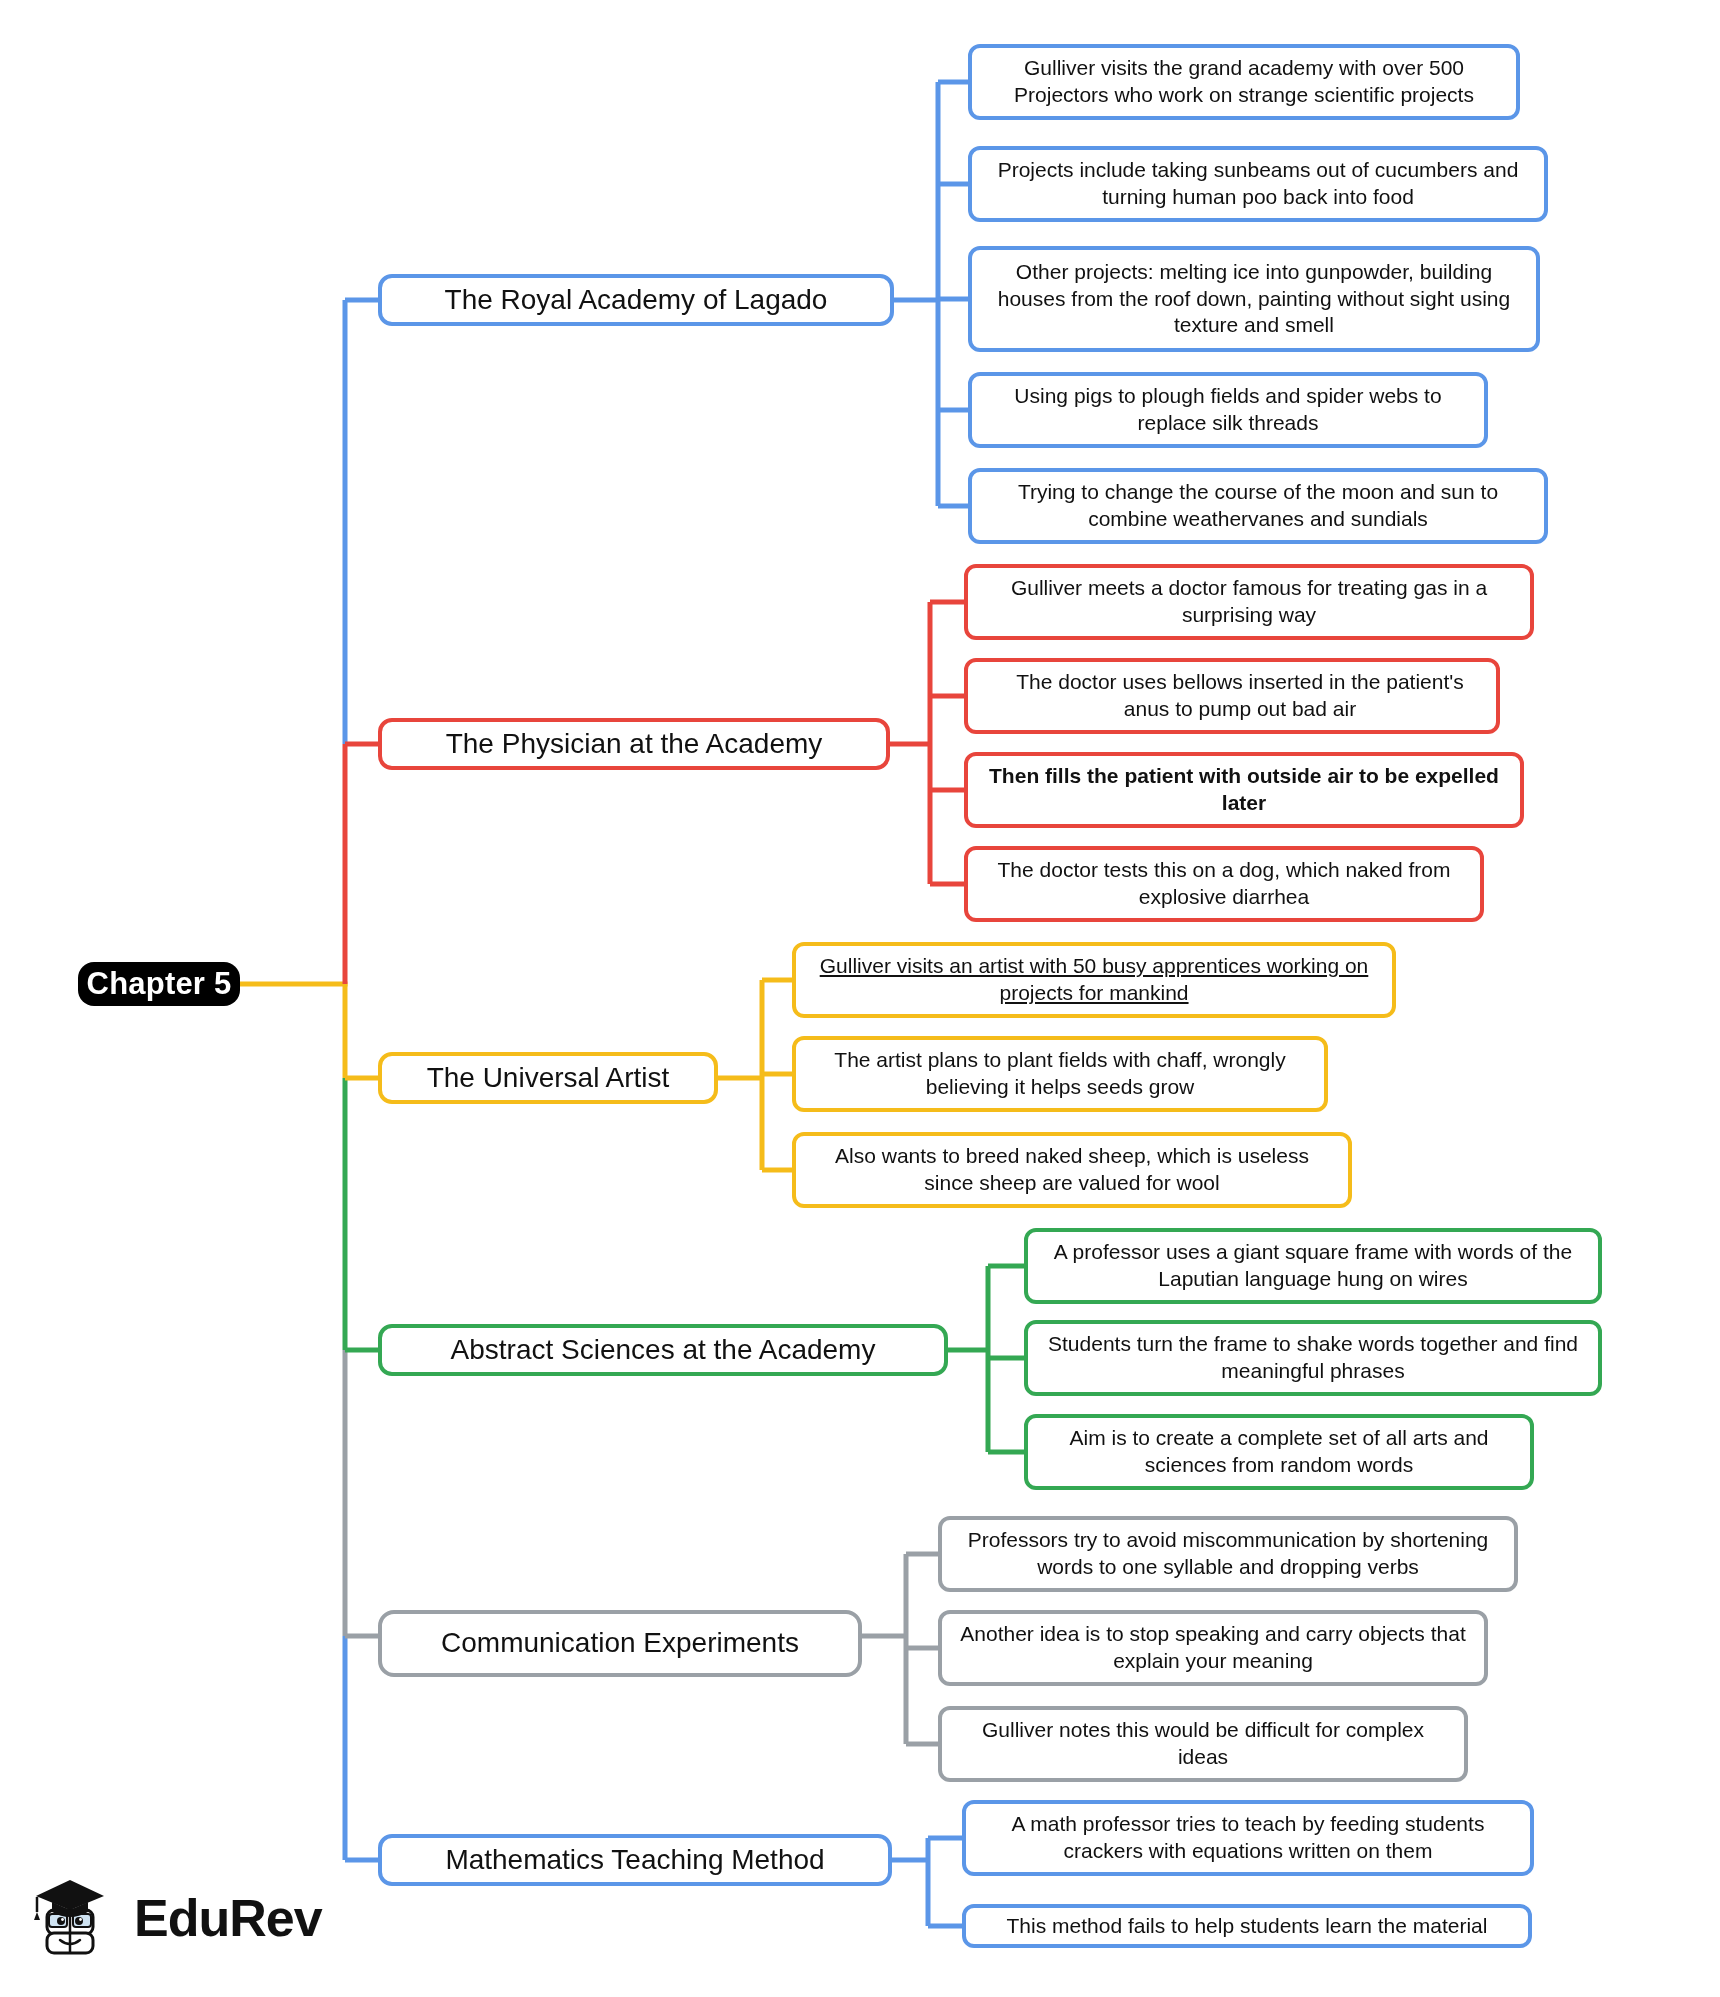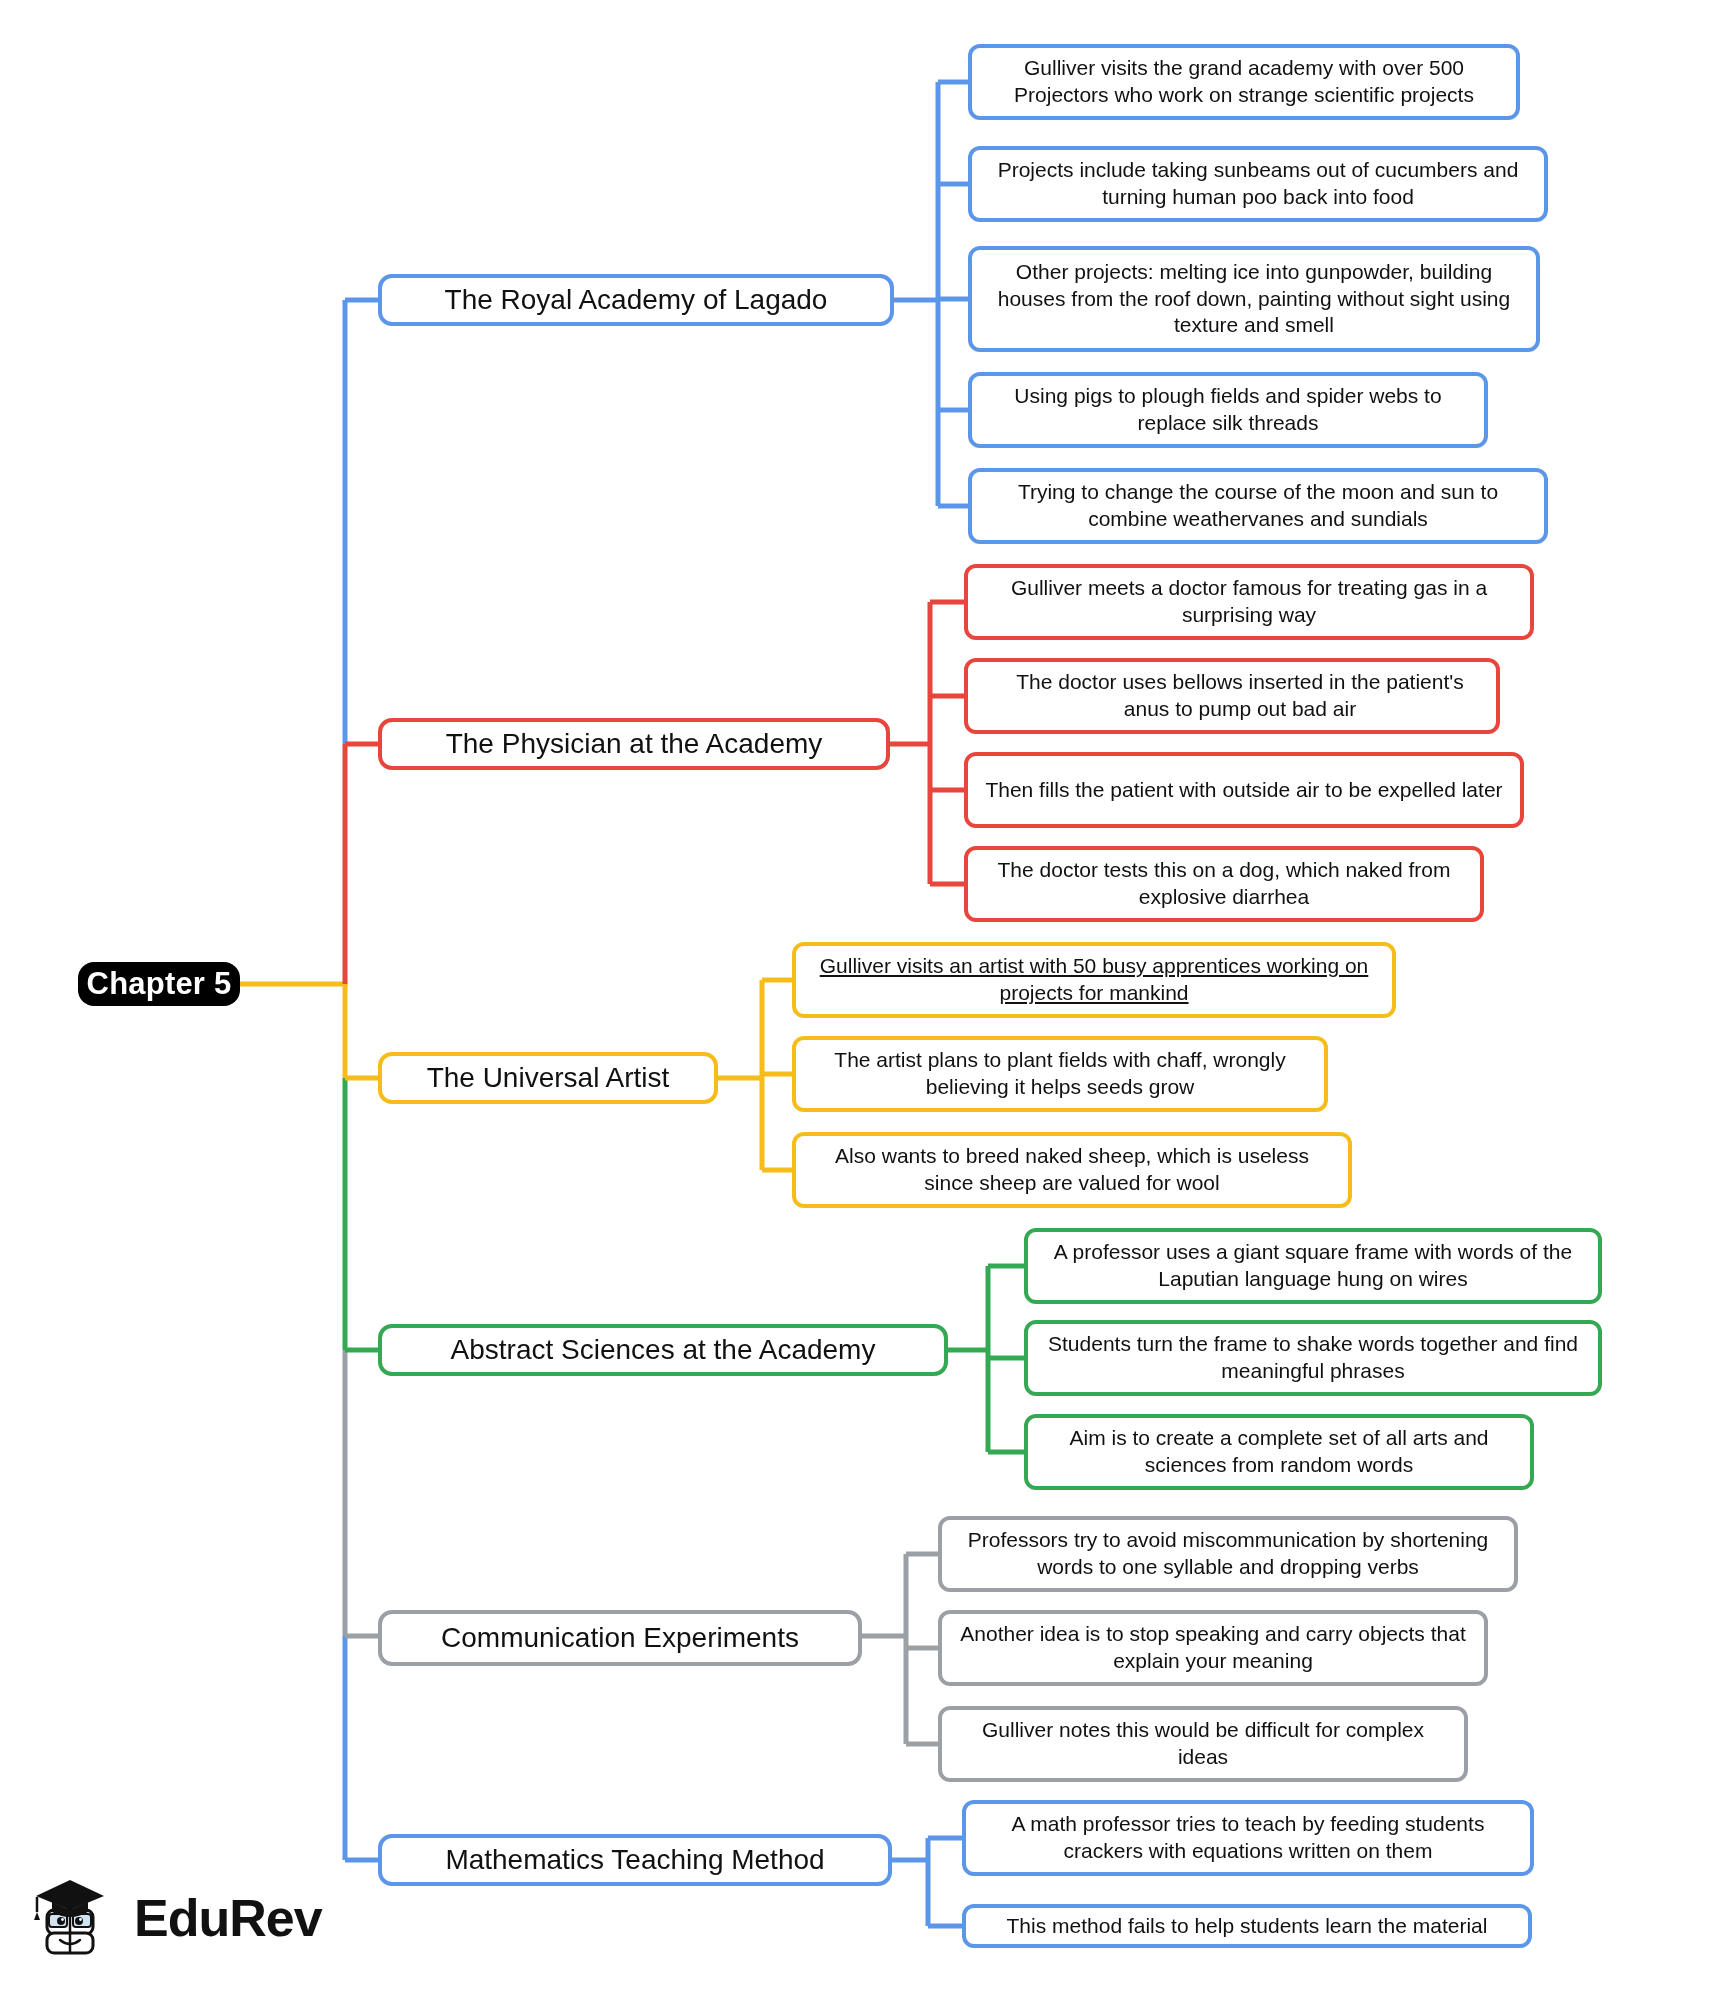--- a/index.html
+++ b/index.html
@@ -169,21 +169,21 @@
       </div>
       <div class="branch-node" style="left: 378px; top: 718px; width: 512px; height: 52px; border-color: rgb(232, 69, 60);">
         <span>The Physician at the Academy</span>
       </div>
       <div class="leaf-node" style="left: 964px; top: 564px; width: 570px; height: 76px; border-color: rgb(232, 69, 60);">
         <span>Gulliver meets a doctor famous for treating gas in a surprising way</span>
       </div>
       <div class="leaf-node" style="left: 964px; top: 658px; width: 536px; height: 76px; border-color: rgb(232, 69, 60); padding-left: 28px;">
         <span>The doctor uses bellows inserted in the patient's anus to pump out bad air</span>
       </div>
-      <div class="leaf-node" style="left: 964px; top: 752px; width: 560px; height: 76px; border-color: rgb(232, 69, 60);">
+      <div class="leaf-node" style="left: 964px; top: 752px; width: 560px; height: 76px; border-color: rgb(232, 69, 60); font-weight: bold;">
         <span>Then fills the patient with outside air to be expelled later</span>
       </div>
       <div class="leaf-node" style="left: 964px; top: 846px; width: 520px; height: 76px; border-color: rgb(232, 69, 60);">
         <span>The doctor tests this on a dog, which naked from explosive diarrhea</span>
       </div>
       <div class="branch-node" style="left: 378px; top: 1052px; width: 340px; height: 52px; border-color: rgb(245, 188, 26);">
         <span>The Universal Artist</span>
       </div>
       <div class="leaf-node" style="left: 792px; top: 942px; width: 604px; height: 76px; border-color: rgb(245, 188, 26); text-decoration: underline;">
         <span>Gulliver visits an artist with 50 busy apprentices working on projects for mankind</span>
@@ -199,21 +199,21 @@
       </div>
       <div class="leaf-node" style="left: 1024px; top: 1228px; width: 578px; height: 76px; border-color: rgb(52, 168, 83);">
         <span>A professor uses a giant square frame with words of the Laputian language hung on wires</span>
       </div>
       <div class="leaf-node" style="left: 1024px; top: 1320px; width: 578px; height: 76px; border-color: rgb(52, 168, 83);">
         <span>Students turn the frame to shake words together and find meaningful phrases</span>
       </div>
       <div class="leaf-node" style="left: 1024px; top: 1414px; width: 510px; height: 76px; border-color: rgb(52, 168, 83);">
         <span>Aim is to create a complete set of all arts and sciences from random words</span>
       </div>
-      <div class="branch-node" style="left: 378px; top: 1610px; width: 484px; height: 56px; border-color: rgb(154, 160, 166);">
+      <div class="branch-node" style="left: 378px; top: 1610px; width: 484px; height: 67px; border-color: rgb(154, 160, 166); border-radius: 16px;">
         <span>Communication Experiments</span>
       </div>
       <div class="leaf-node" style="left: 938px; top: 1516px; width: 580px; height: 76px; border-color: rgb(154, 160, 166);">
         <span>Professors try to avoid miscommunication by shortening words to one syllable and dropping verbs</span>
       </div>
       <div class="leaf-node" style="left: 938px; top: 1610px; width: 550px; height: 76px; border-color: rgb(154, 160, 166);">
         <span>Another idea is to stop speaking and carry objects that explain your meaning</span>
       </div>
       <div class="leaf-node" style="left: 938px; top: 1706px; width: 530px; height: 76px; border-color: rgb(154, 160, 166);">
         <span>Gulliver notes this would be difficult for complex ideas</span>

